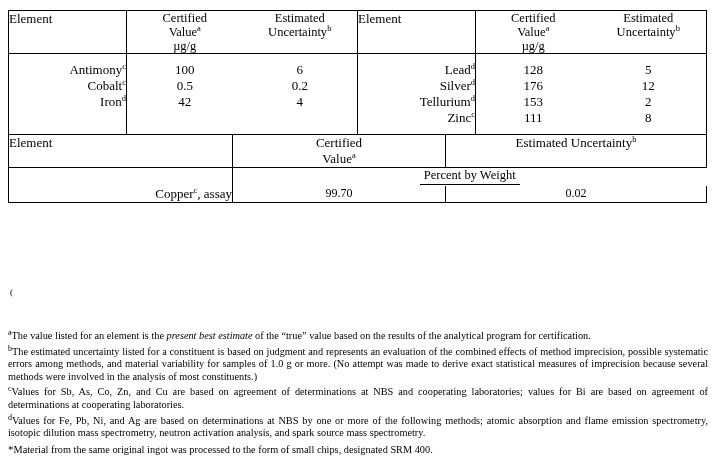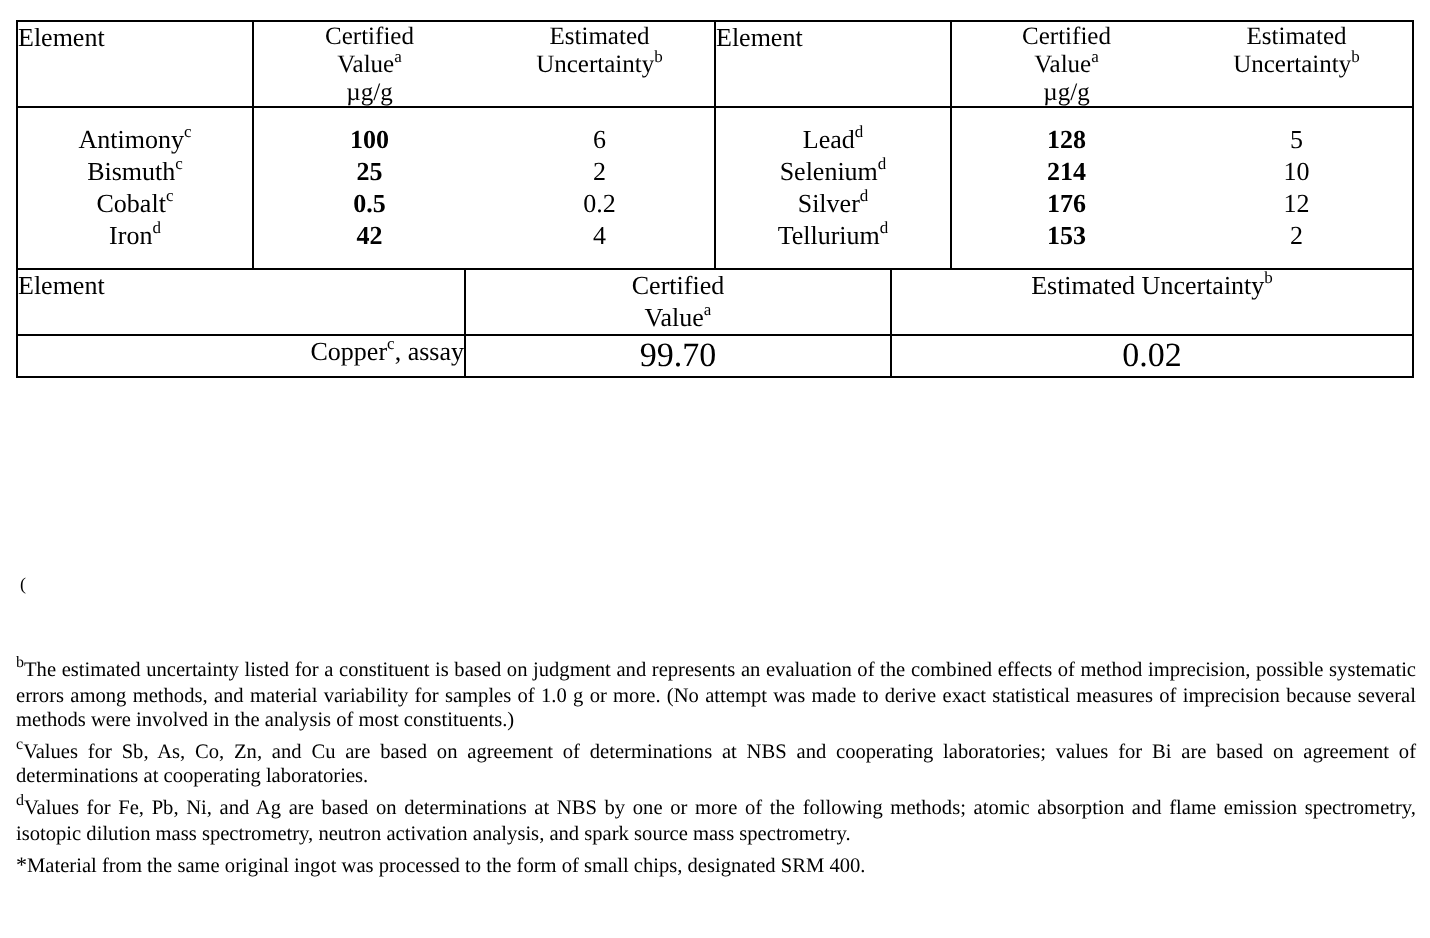--- a/index.html
+++ b/index.html
@@ -55,28 +55,27 @@
     vertical-align: top;
   }
   sup {
     font-size: 8.5px;
     vertical-align: super;
     line-height: 0;
   }
   .data-elem {
     font-size: 13px;
     padding: 2.5px 2px 2.5px 24px;
-    text-align: center;
+    text-align: right;
     white-space: nowrap;
   }
   .data-val {
     font-size: 13px;
     padding: 2.5px 2px 2.5px 0;
     text-align: center;
-    font-weight: bold;
   }
   .data-unc {
     font-size: 13px;
     padding: 2.5px 2px 2.5px 0;
     text-align: center;
   }
   .spacer-row td { height: 8px; }
 
   
   table.lower {
@@ -108,21 +107,21 @@
     display: inline-block;
     border-bottom: 1.2px solid #000;
     padding: 0 4px 1px 4px;
   }
   .low-row {
     font-size: 13px;
     padding: 2px 4px 7px 24px;
     text-align: right;
   }
   .low-row-c {
-    font-size: 17px;
+    font-size: 12px;
     padding: 2px 4px 7px 4px;
     text-align: center;
   }
 
   .footnotes {
     position: absolute;
     left: 8px;
     top: 330px;
     width: 700px;
     font-size: 10.3px;
@@ -204,47 +203,47 @@
         <tr>
           <td class="bl data-elem"><span>Antimony</span><sup>c</sup></td>
           <td class="bl data-val">100</td>
           <td class="data-unc">6</td>
           <td class="bl data-elem"><span>Lead</span><sup>d</sup></td>
           <td class="bl data-val">128</td>
           <td class="br data-unc">5</td>
         </tr>
 
 
-        <tr>
-          <td class="bl data-elem"><span>Bismuth</span><sup>c</sup></td>
-          <td class="bl data-val">25</td>
-          <td class="data-unc">2</td>
-          <td class="bl data-elem"><span>Selenium</span><sup>d</sup></td>
-          <td class="bl data-val">214</td>
-          <td class="br data-unc">10</td>
-        </tr>
 
         <tr>
           <td class="bl data-elem"><span>Cobalt</span><sup>c</sup></td>
           <td class="bl data-val">0.5</td>
           <td class="data-unc">0.2</td>
           <td class="bl data-elem"><span>Silver</span><sup>d</sup></td>
           <td class="bl data-val">176</td>
           <td class="br data-unc">12</td>
         </tr>
 
         <tr>
           <td class="bl data-elem"><span>Iron</span><sup>d</sup></td>
           <td class="bl data-val">42</td>
           <td class="data-unc">4</td>
           <td class="bl data-elem"><span>Tellurium</span><sup>d</sup></td>
           <td class="bl data-val">153</td>
           <td class="br data-unc">2</td>
         </tr>
 
+        <tr>
+          <td class="bl data-elem">&nbsp;</td>
+          <td class="bl data-val">&nbsp;</td>
+          <td class="data-unc">&nbsp;</td>
+          <td class="bl data-elem"><span>Zinc</span><sup>c</sup></td>
+          <td class="bl data-val">111</td>
+          <td class="br data-unc">8</td>
+        </tr>
 
         <tr class="spacer-row">
           <td class="bl bb"></td>
           <td class="bl bb"></td>
           <td class="bb"></td>
           <td class="bl bb"></td>
           <td class="bl bb"></td>
           <td class="br bb"></td>
         </tr>
       </tbody>
@@ -263,33 +262,42 @@
           </td>
           <td class="bl bb low-hdr-c">
             <span>Certified</span><br>
             <span>Value</span><sup>a</sup>
           </td>
           <td class="bl br bb low-hdr-c">
             <span>Estimated Uncertainty</span><sup>b</sup>
           </td>
         </tr>
         <tr>
+          <td class="bl">&nbsp;</td>
+          <td class="bl pbw" colspan="2">
+            <span class="pbw-inner">Percent by Weight</span>
+          </td>
+        </tr>
+        <tr>
           <td class="bl bb low-row"><span>Copper</span><sup>c</sup><span>, assay</span></td>
           <td class="bl bb low-row-c">99.70</td>
           <td class="bl br bb low-row-c">0.02</td>
         </tr>
       </tbody>
     </table>
 
   </div>
 
   <div class="tiny-mark">(</div>
 
   <div class="footnotes">
     <div class="fn">
+      <sup>a</sup><span>The value listed for an element is the </span><em>present best estimate</em><span> of the “true” value based on the results of the analytical program for certification.</span>
+    </div>
+    <div class="fn">
       <sup>b</sup><span>The estimated uncertainty listed for a constituent is based on judgment and represents an evaluation of the combined effects of method imprecision, possible systematic errors among methods, and material variability for samples of 1.0 g or more.  (No attempt was made to derive exact statistical measures of imprecision because several methods were involved in the analysis of most constituents.)</span>
     </div>
     <div class="fn">
       <sup>c</sup><span>Values for Sb, As, Co, Zn, and Cu are based on agreement of determinations at NBS and cooperating laboratories; values for Bi are based on agreement of determinations at cooperating laboratories.</span>
     </div>
     <div class="fn">
       <sup>d</sup><span>Values for Fe, Pb, Ni, and Ag are based on determinations at NBS by one or more of the following methods; atomic absorption and flame emission spectrometry, isotopic dilution mass spectrometry, neutron activation analysis, and spark source mass spectrometry.</span>
     </div>
     <div class="fn">
       <span class="star">*</span><span>Material from the same original ingot was processed to the form of small chips, designated SRM 400.</span>

